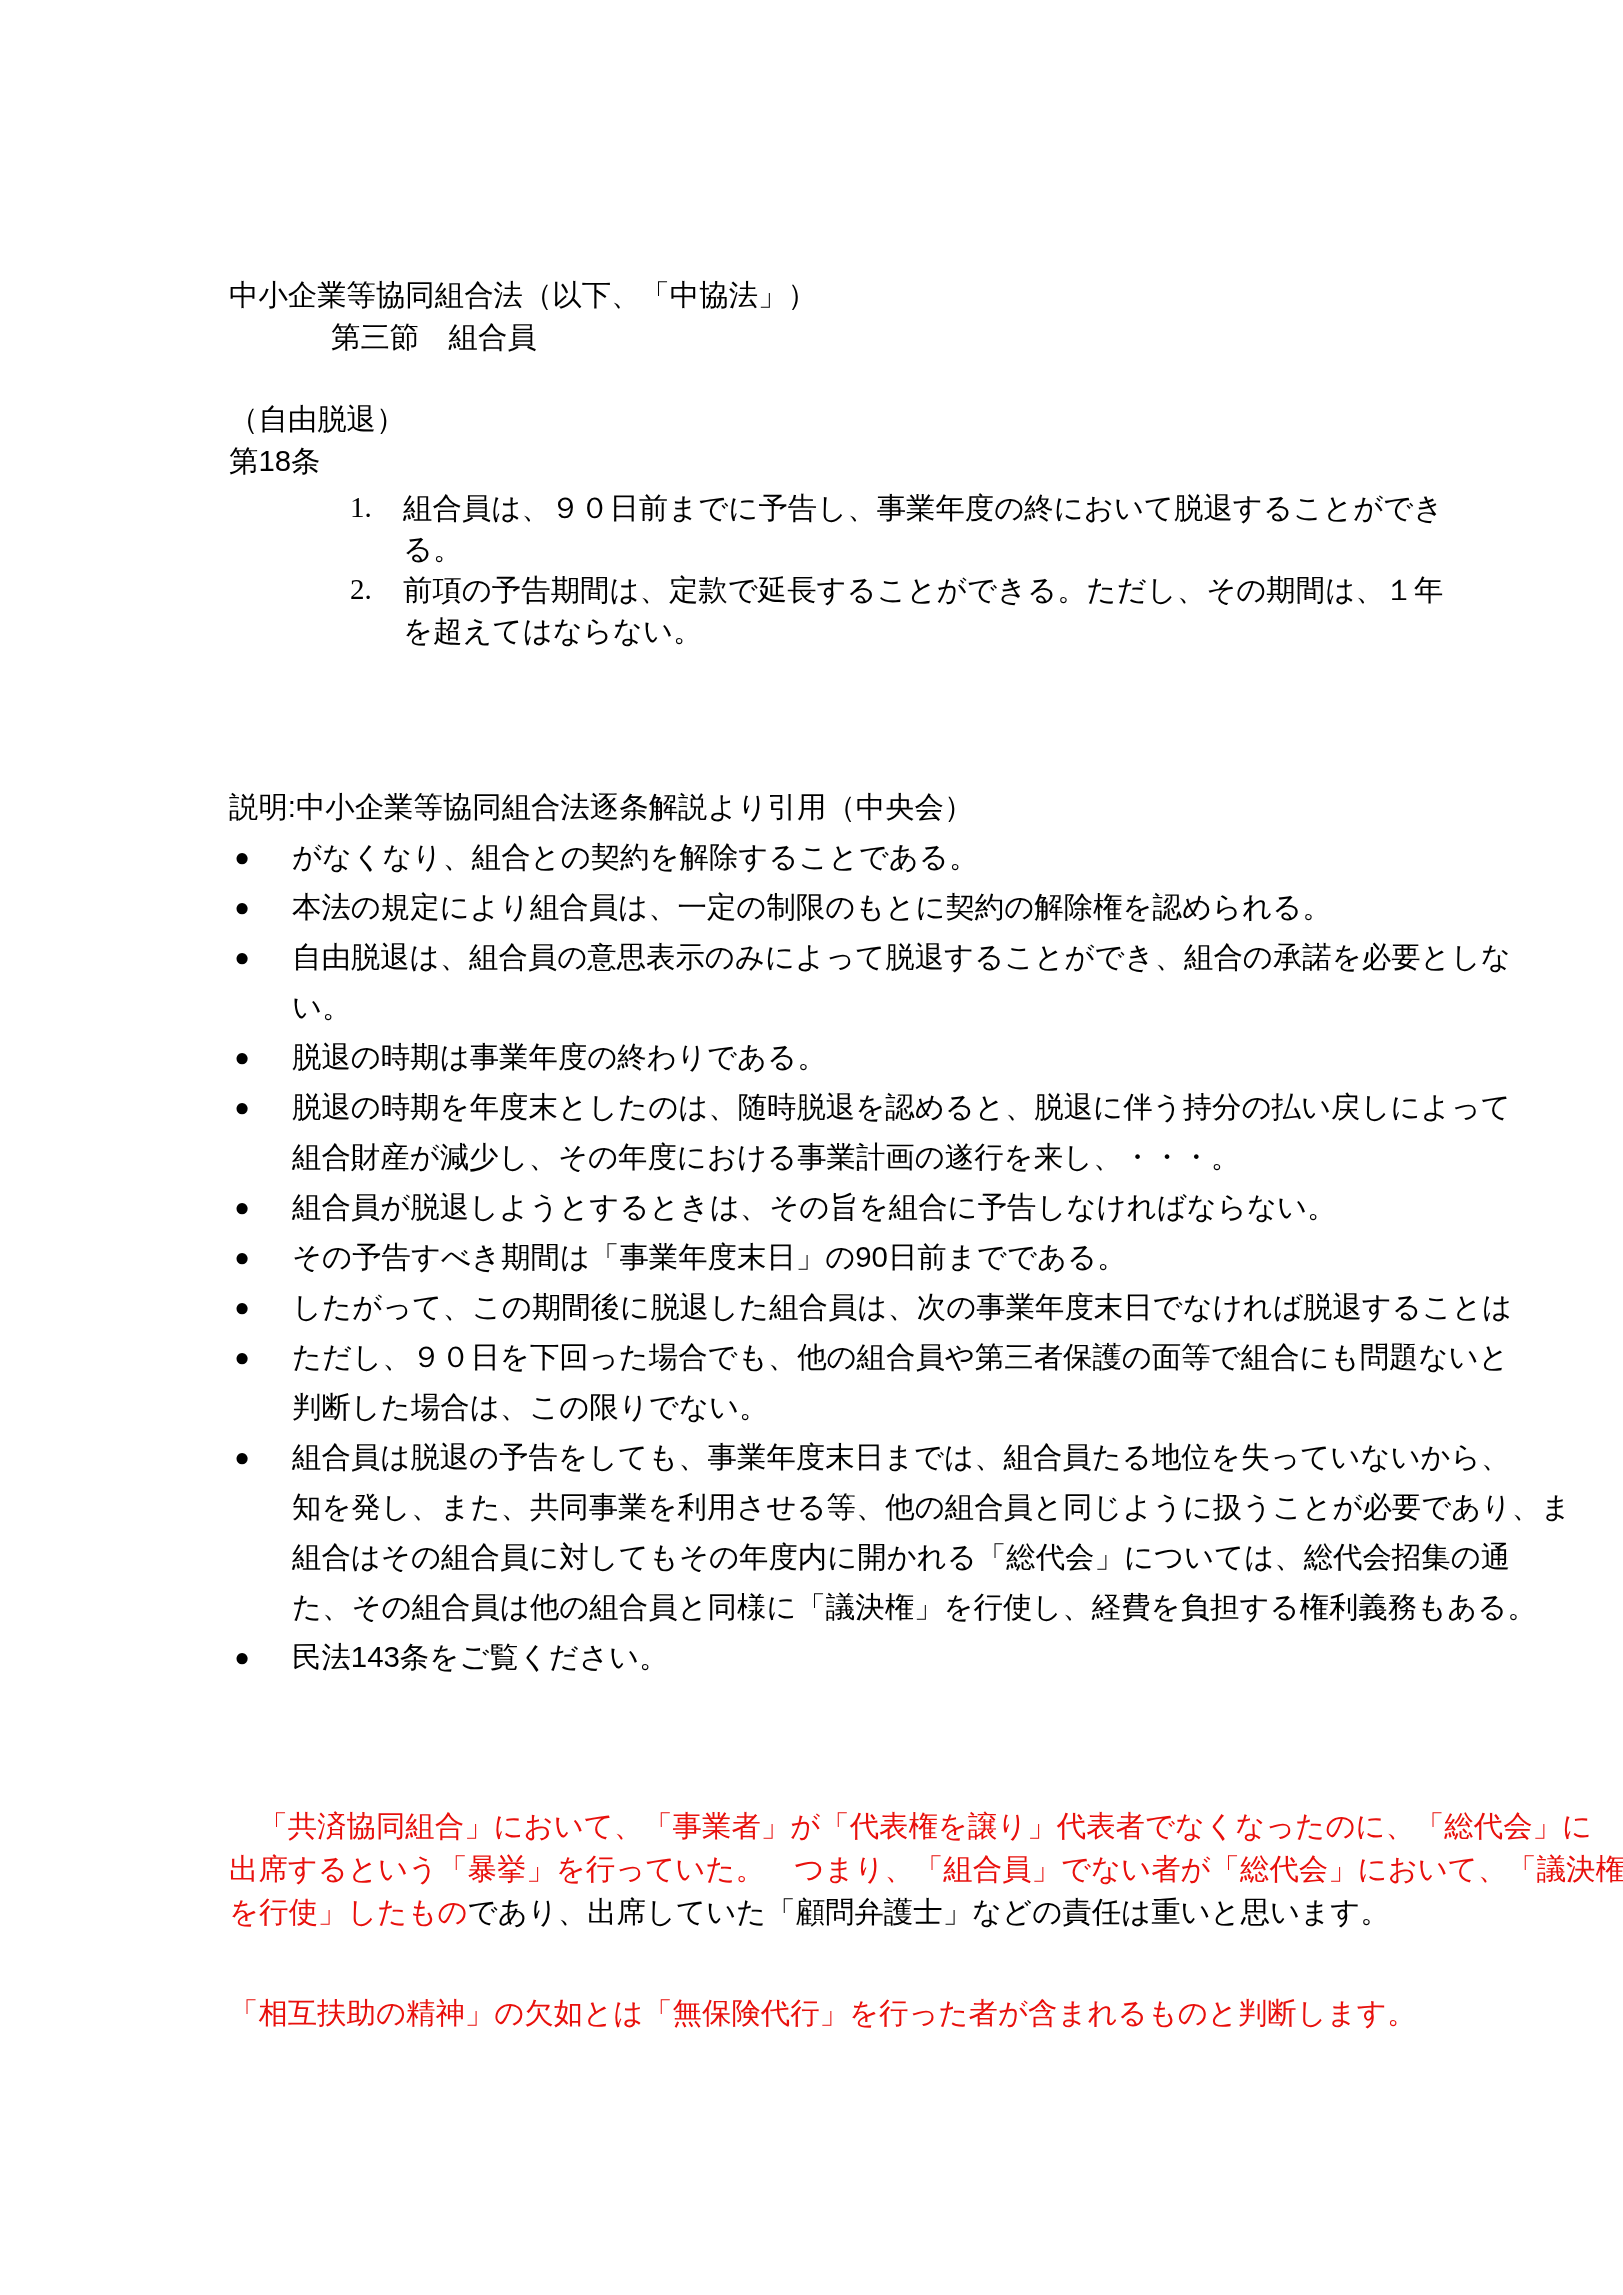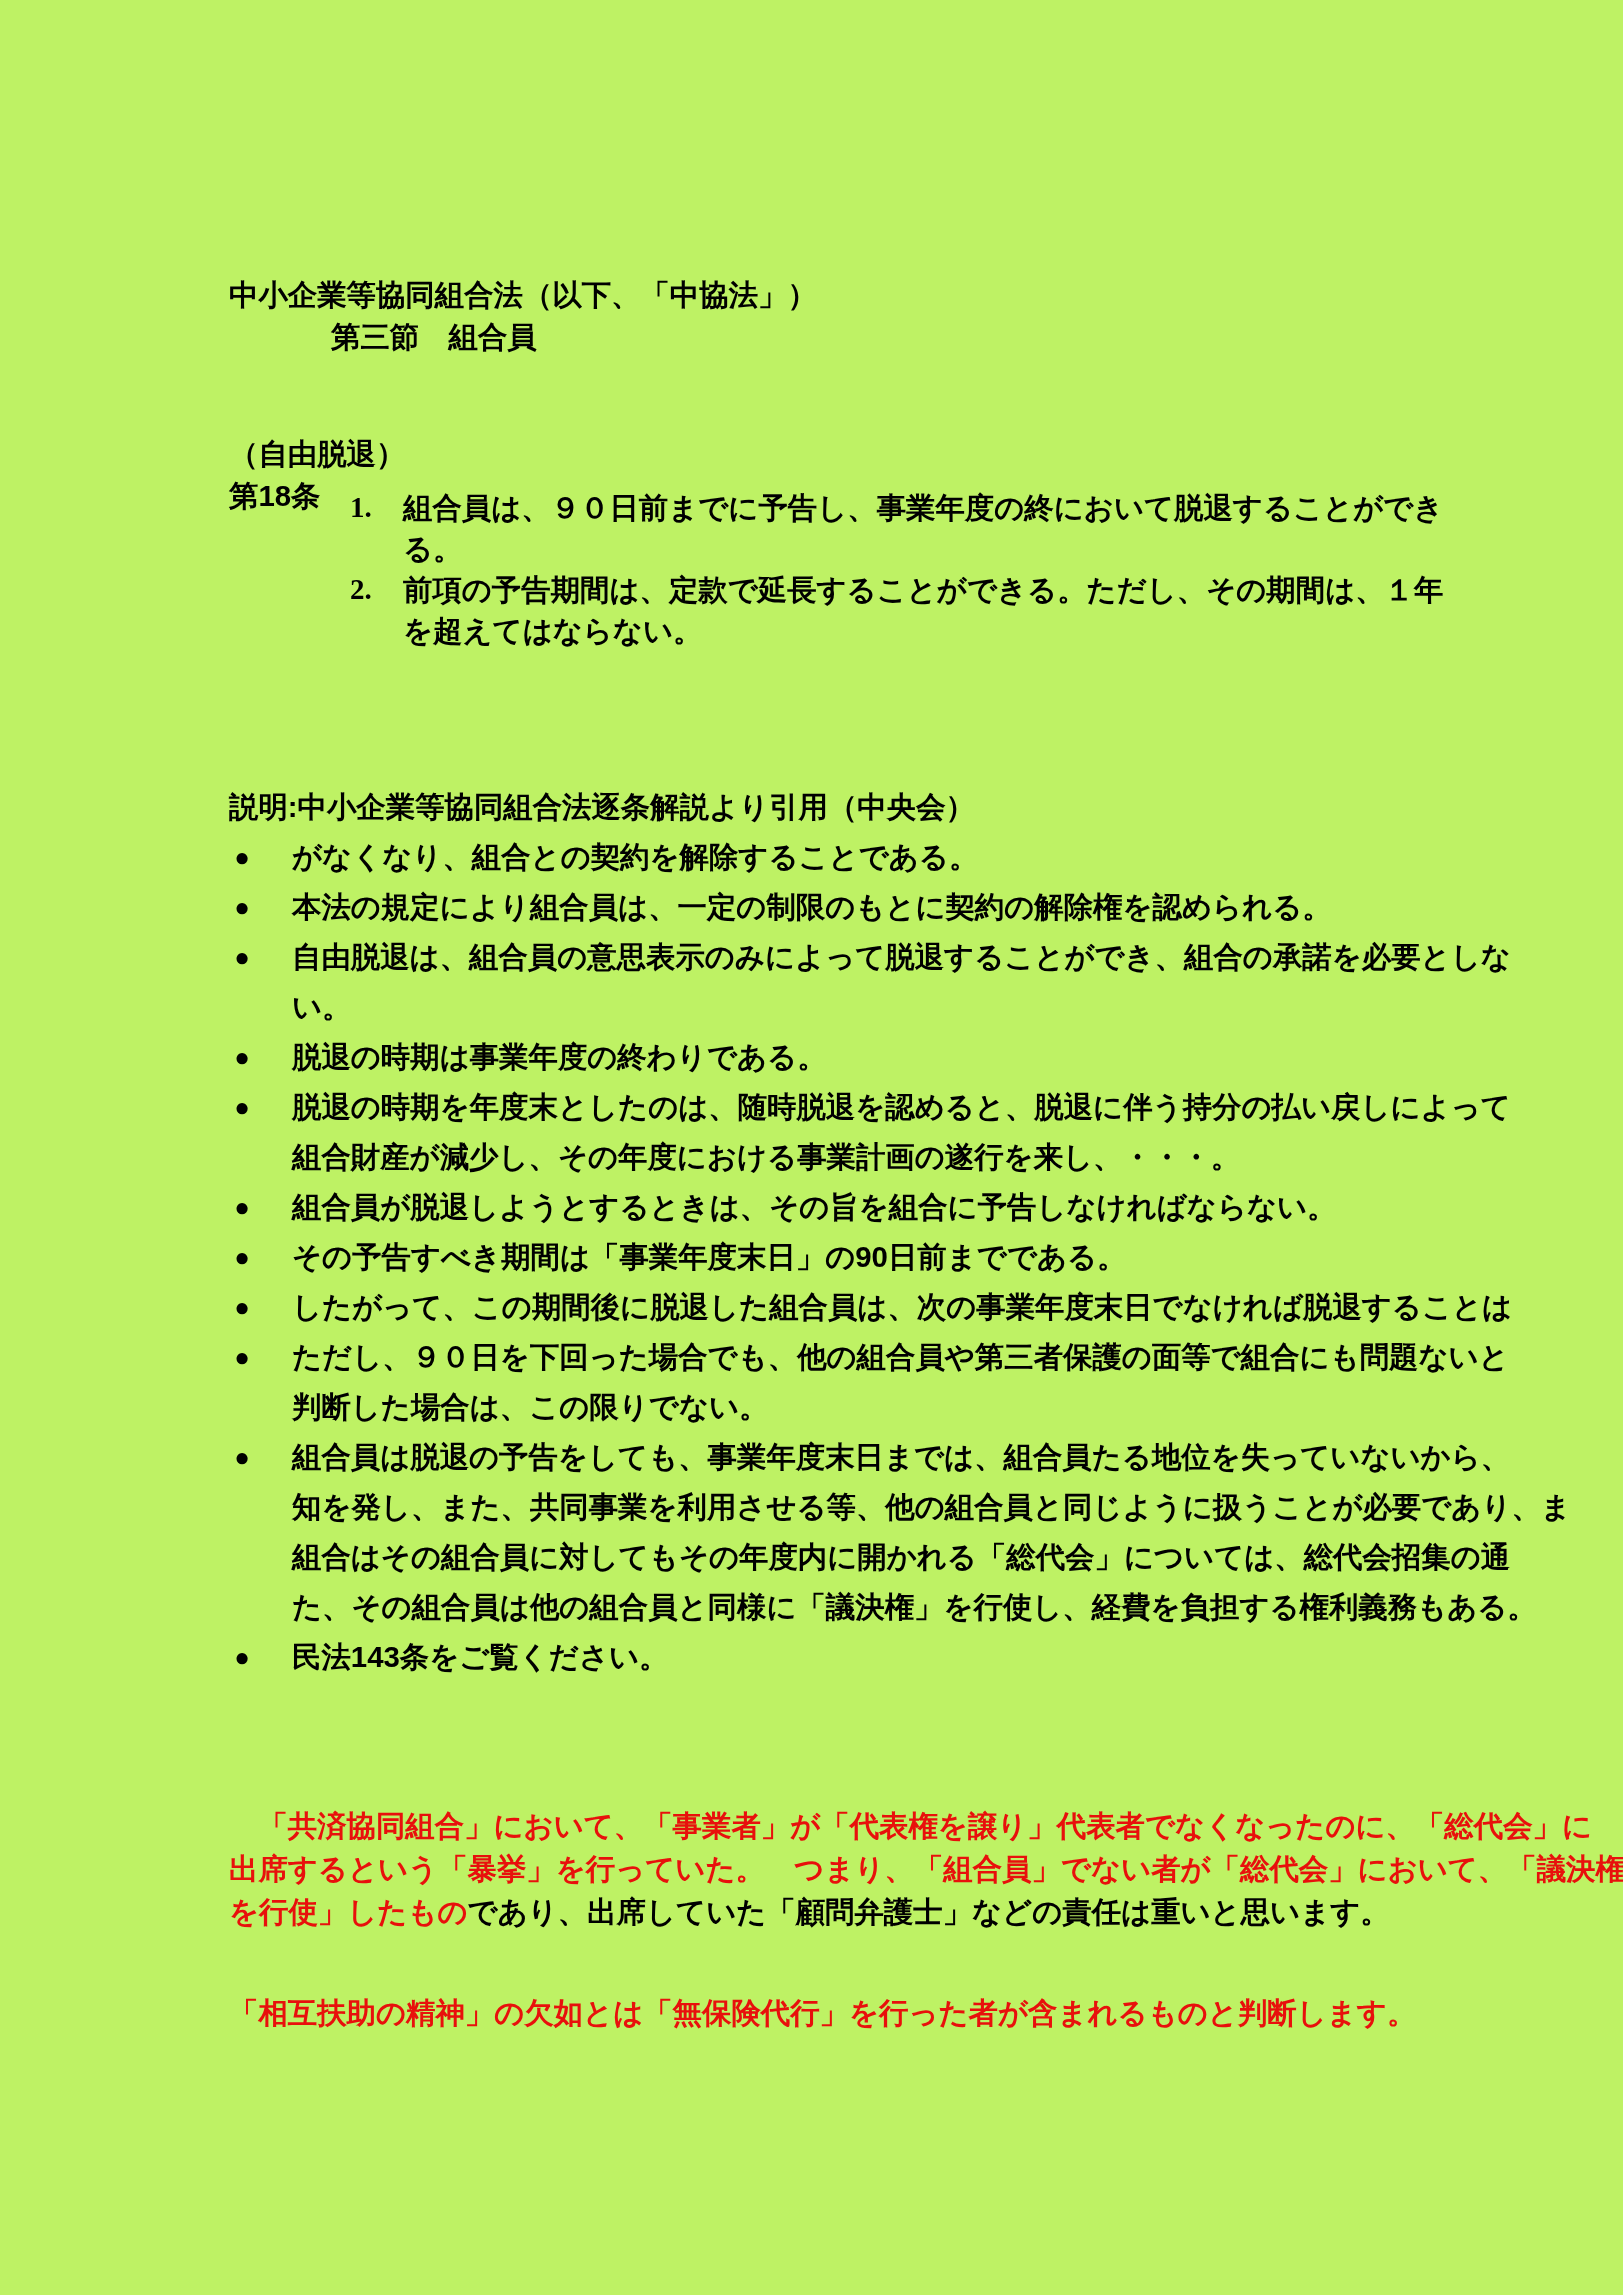--- a/index.html
+++ b/index.html
@@ -13,21 +13,21 @@
     overflow:hidden;
   }
   .block{position:absolute;left:229px;}
   .line{white-space:pre;}
 
   
   .block-head{top:274px;line-height:42px;font-size:29.4px;}
   .section-heading{margin-left:102px;}
 
   
-  .block-article{top:398px;line-height:42px;font-size:29.4px;margin-top:35px;}
+  .block-article{top:398px;line-height:42px;font-size:29.4px;}
 
   
   .block-ordlist{top:487px;line-height:41px;font-size:29.4px;}
   .ord-item{position:relative;padding-left:174px;}
   .ord-num{
     position:absolute;left:121px;top:0;
     font-family:"Liberation Serif","DejaVu Serif",serif;
     font-size:29px;
   }
 
@@ -40,21 +40,21 @@
   }
 
   
   .block-commentary1{top:1804px;line-height:43px;font-size:29.4px;}
   .block-commentary2{top:1991px;line-height:43px;font-size:29.4px;}
   .red{color:var(--red,#e8100c);}
 </style>
 </head>
 <body>
 
-<div class="page" style="background: #bef264; color: rgb(0, 0, 0); font-weight: bold;">
+<div class="page" style="background: #ffffff; color: rgb(0, 0, 0);">
 
   <div class="block block-head">
     <div class="line">中小企業等協同組合法（以下、「中協法」）</div>
     <div class="line section-heading">第三節　組合員</div>
   </div>
 
   <div class="block block-article">
     <div class="line">（自由脱退）</div>
     <div class="line">第18条</div>
   </div>

